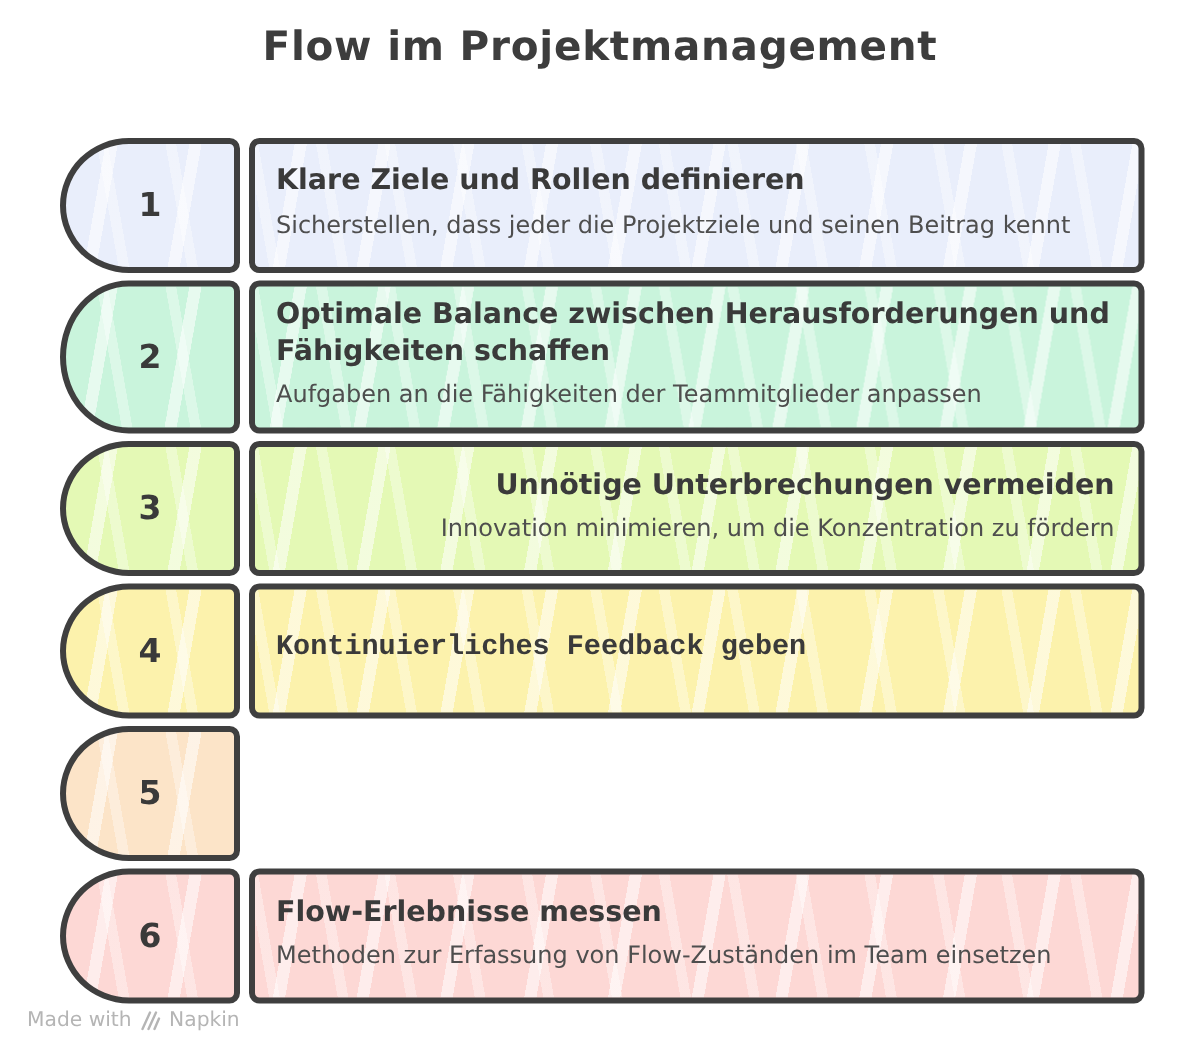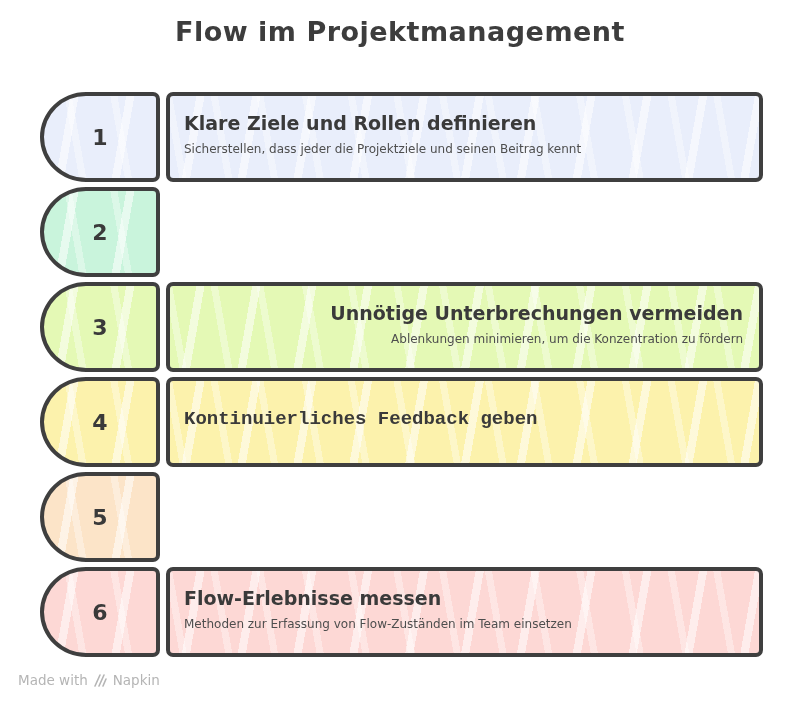--- a/index.html
+++ b/index.html
@@ -47,21 +47,21 @@
     box-sizing:border-box;
     border:4px solid #3f3f3f;
     border-radius:7px;
     padding:6px 16px 12px 14px;
     display:flex; flex-direction:column; justify-content:center; gap:7px;
   }
   .card-title {
     font-size:19px; font-weight:700; color:#3a3a3a; line-height:1.3;
   }
   .card-desc {
-    font-size:12px; color:#4e4e4e; line-height:1.25;
+    font-size:16px; color:#4e4e4e; line-height:1.25;
   }
   .footer {
     position:absolute; left:18px; bottom:13px;
     display:flex; align-items:center; gap:5px;
     color:#b5b5b5; font-size:13.5px;text-align:right;
   }
   .napkin-icon { display:inline-block; line-height:0; }
 </style>
 </head>
 <body>
@@ -76,29 +76,33 @@
     <div class="card tinted" style="background-color: rgb(233, 238, 251);">
       <div class="card-title">Klare Ziele und Rollen definieren</div>
       <div class="card-desc">Sicherstellen, dass jeder die Projektziele und seinen Beitrag kennt</div>
     </div>
   </div>
 
   <div class="step-row">
     <div class="capsule tinted" style="background-color: rgb(201, 244, 220);">
       <span class="step-number">2</span>
     </div>
+    <div class="card tinted" style="background-color: rgb(201, 244, 220);">
+      <div class="card-title">Optimale Balance zwischen Herausforderungen und Fähigkeiten schaffen</div>
+      <div class="card-desc">Aufgaben an die Fähigkeiten der Teammitglieder anpassen</div>
+    </div>
   </div>
 
   <div class="step-row">
     <div class="capsule tinted" style="background-color: rgb(228, 249, 181);">
       <span class="step-number">3</span>
     </div>
     <div class="card tinted" style="background-color: rgb(228, 249, 181); text-align: right;">
       <div class="card-title">Unnötige Unterbrechungen vermeiden</div>
-      <div class="card-desc">Ablenkungen minimieren, um die Konzentration zu fördern</div>
+      <div class="card-desc">Innovation minimieren, um die Konzentration zu fördern</div>
     </div>
   </div>
 
   <div class="step-row">
     <div class="capsule tinted" style="background-color: rgb(252, 242, 172);">
       <span class="step-number">4</span>
     </div>
     <div class="card tinted" style="background-color: rgb(252, 242, 172); font-family: Liberation Mono, monospace;">
       <div class="card-title">Kontinuierliches Feedback geben</div>
     </div>

